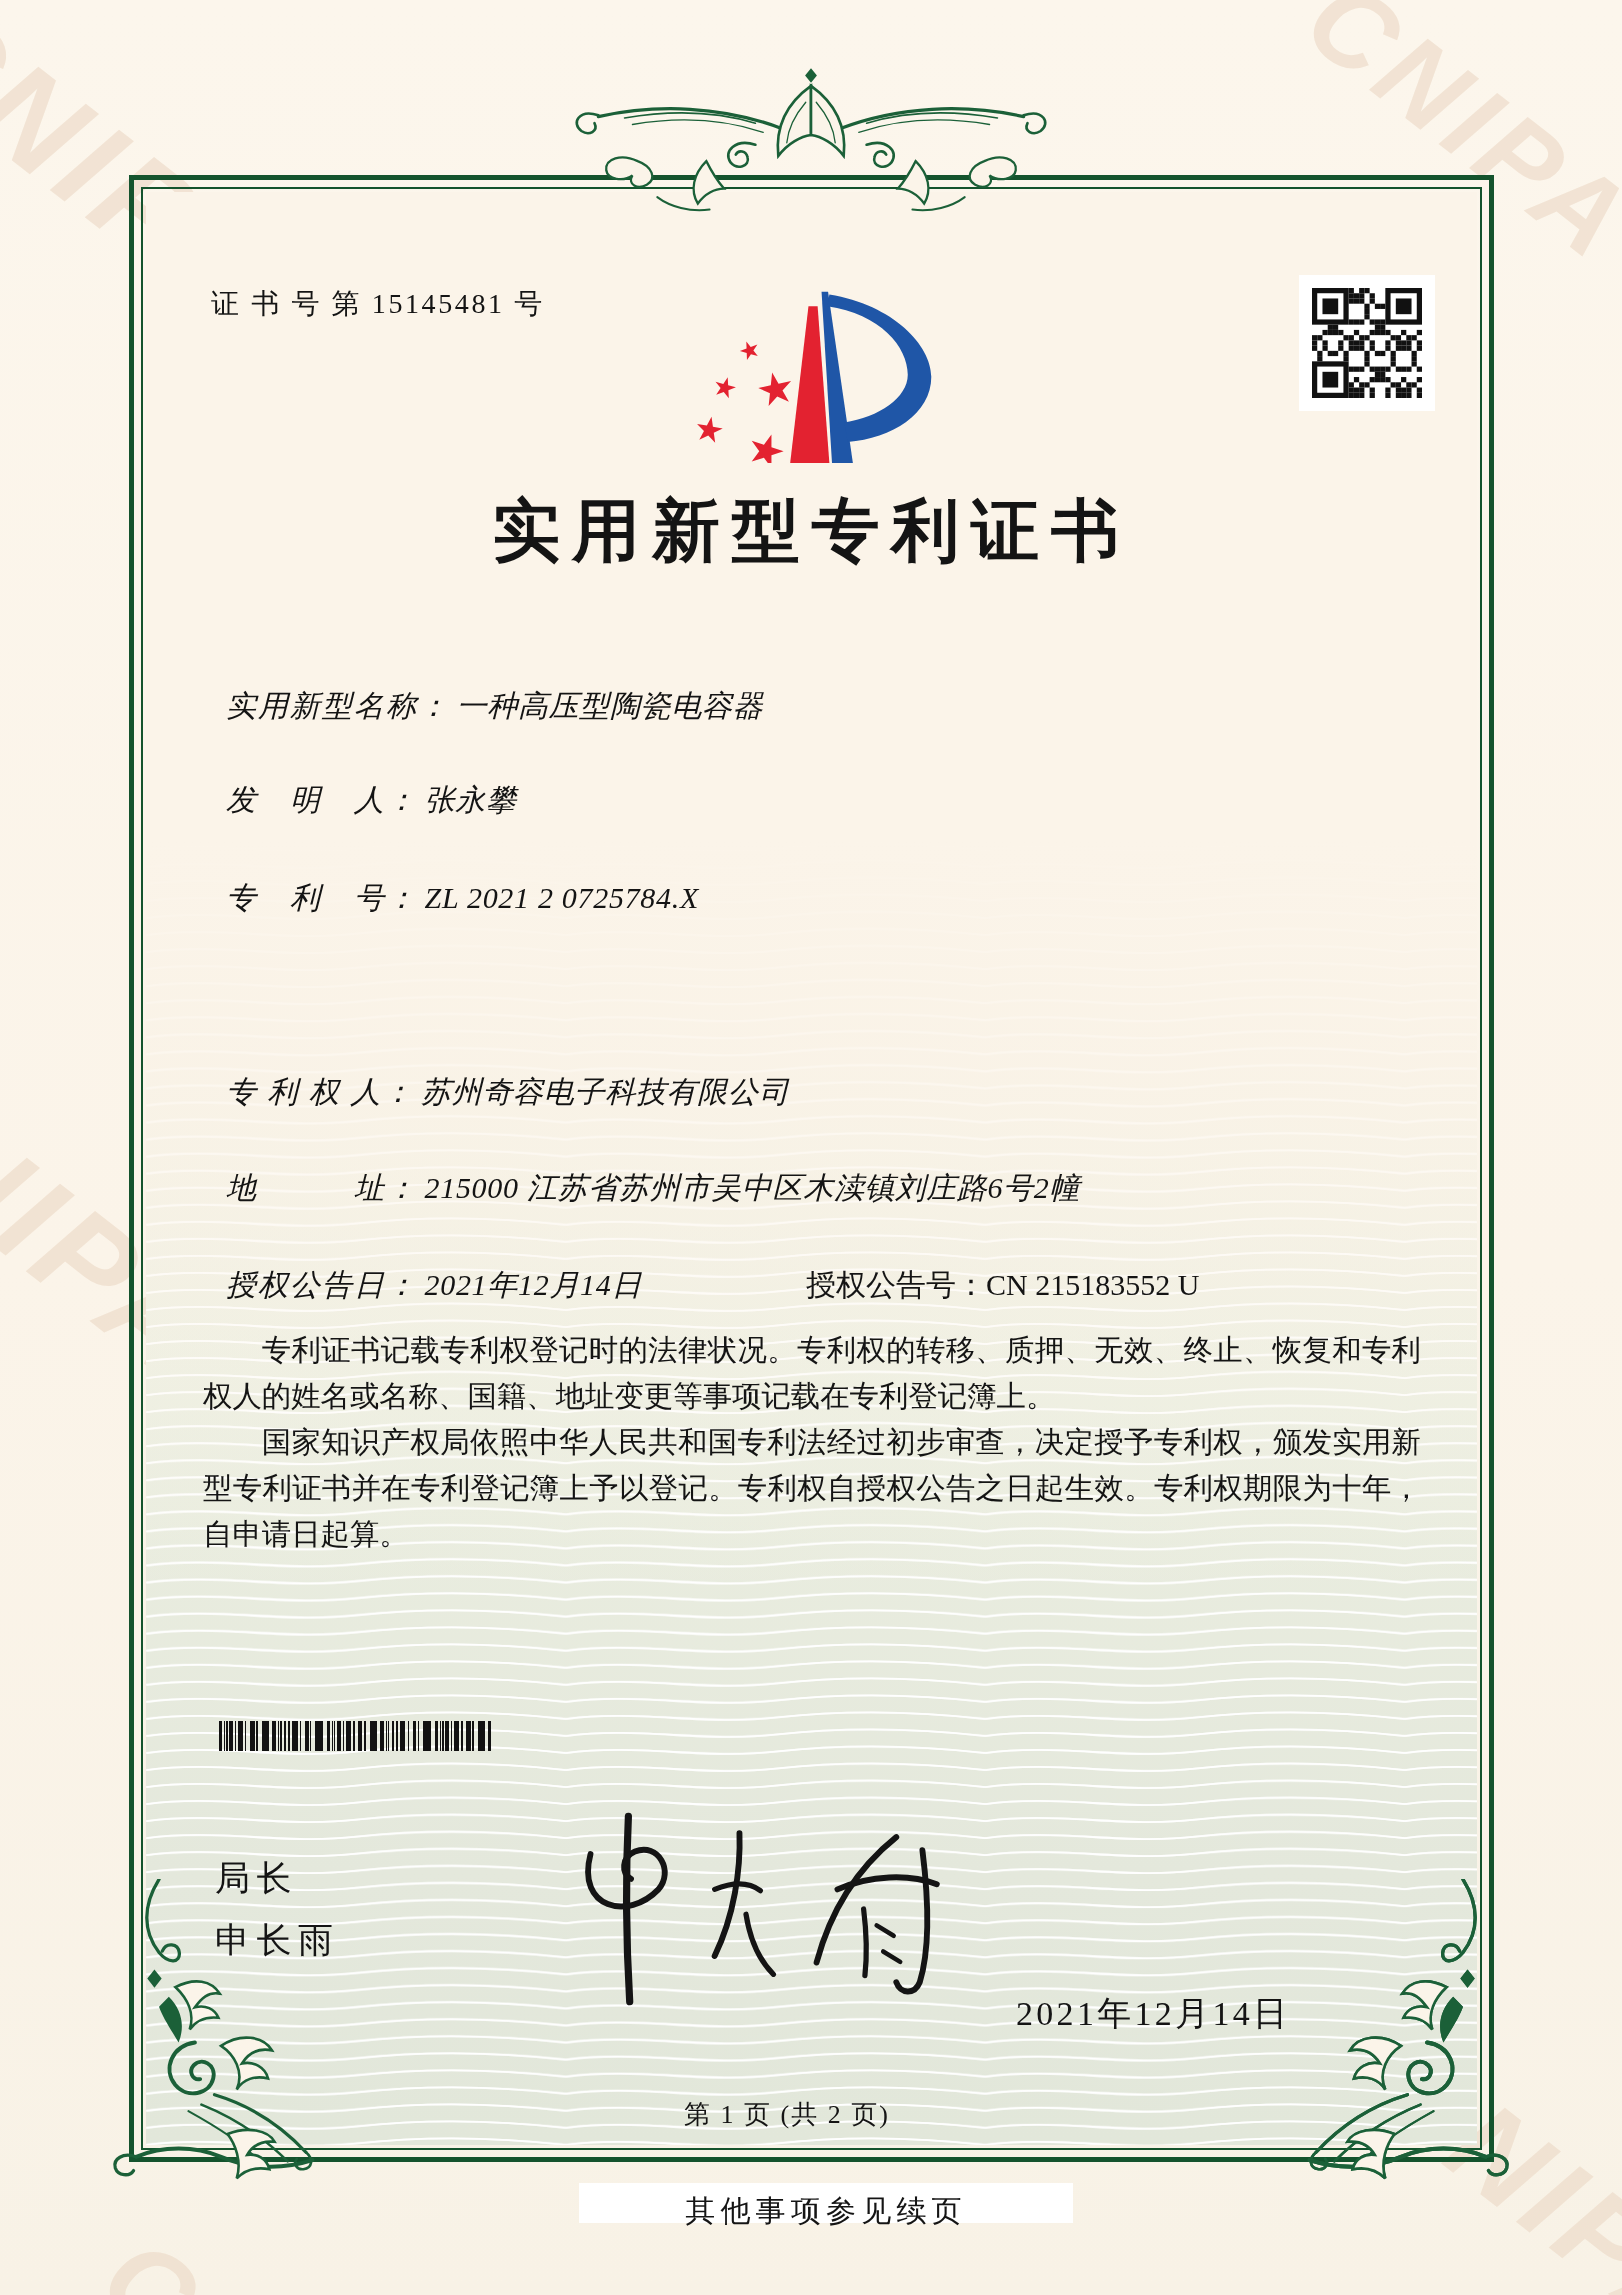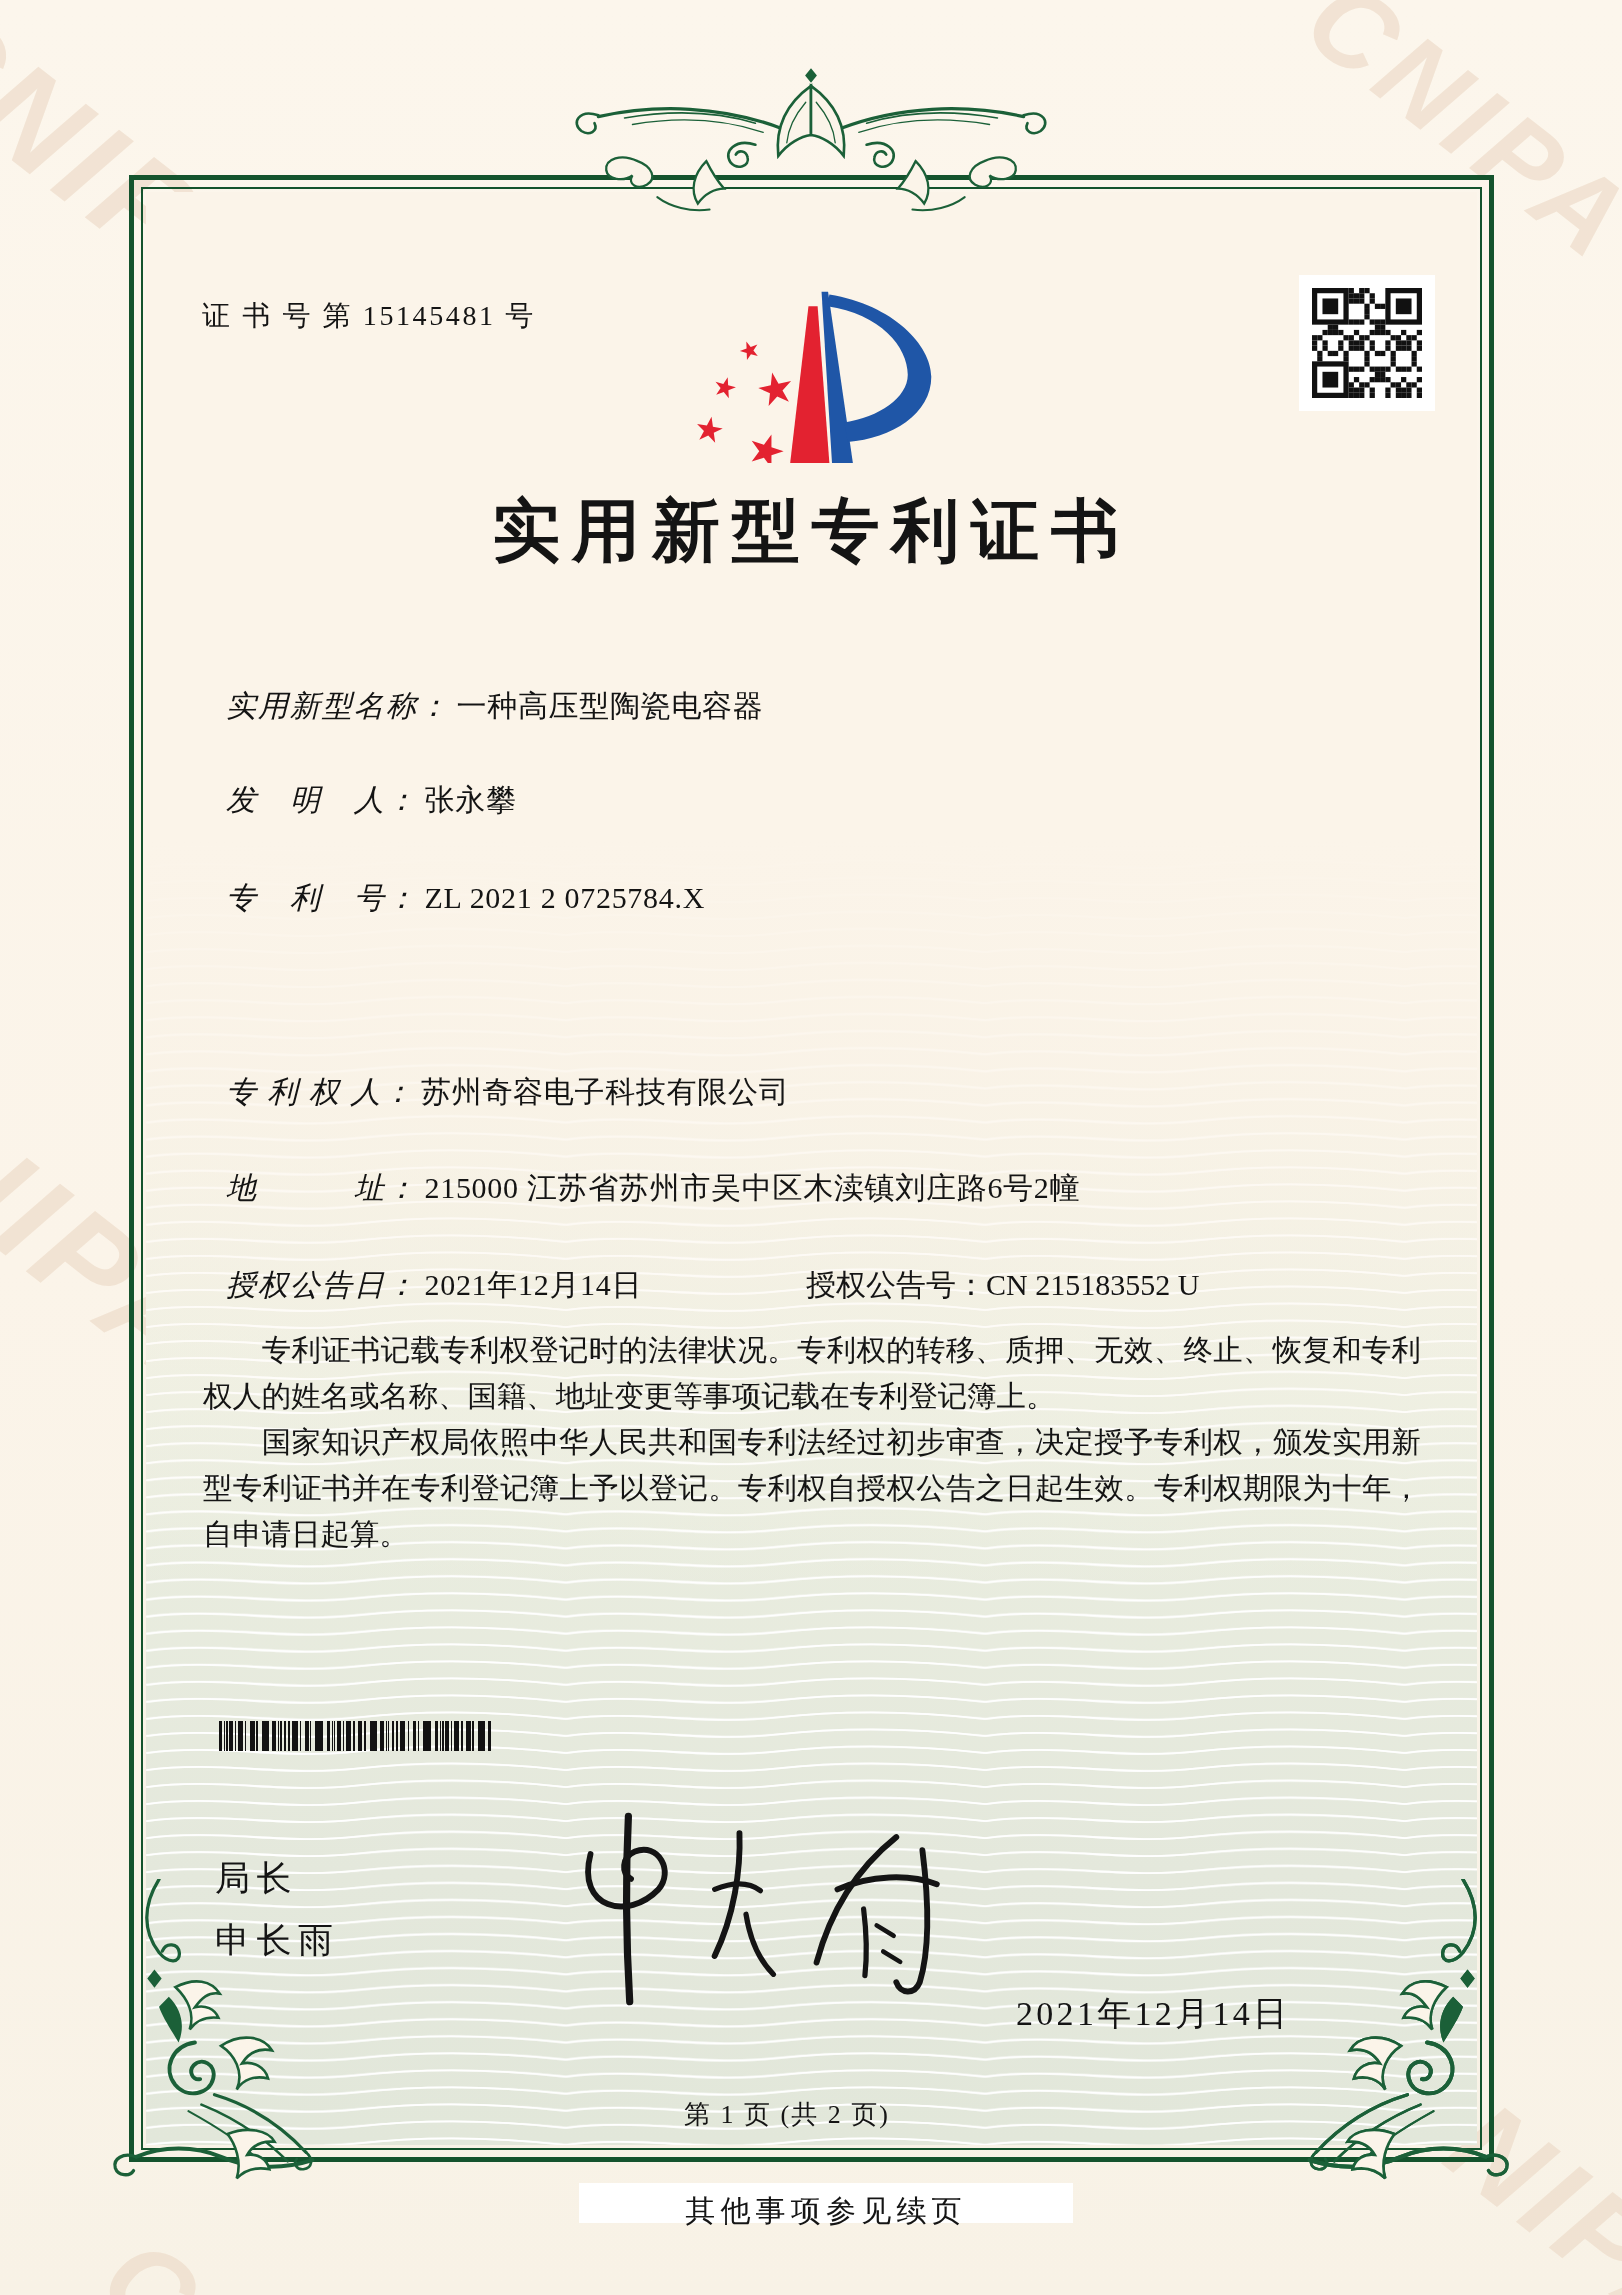--- a/index.html
+++ b/index.html
@@ -11,29 +11,29 @@
   .frame-inner{position:absolute;left:7.2px;top:7.2px;right:7.2px;bottom:7.2px;border:2.6px solid #14532d;}
   .waves{position:absolute;left:2.6px;top:2.6px;right:2.6px;bottom:2.6px;background:linear-gradient(180deg,#fbf4e9 0%,#f6f0e2 42%,#ebeee0 62%,#e4e8dc 86%,#e2e7da 100%);overflow:hidden;}
   .waves svg{position:absolute;left:0;top:0;width:100%;height:100%;}
   .wave-cover{position:absolute;left:0;top:0;right:0;bottom:0;background:linear-gradient(180deg,#fbf4e9 0%,#fbf4e9 33%,rgba(251,244,233,.72) 46%,rgba(251,244,233,.35) 57%,rgba(251,244,233,0) 72%);}
   
   .orn{position:absolute;z-index:4;}
   .orn-top{left:559px;top:63px;}
   .orn-bl{left:97px;top:1879px;}
   .orn-br{left:1303px;top:1879px;transform:scaleX(-1);}
   
-  .certno{position:absolute;left:202px;top:285px;font-size:28px;letter-spacing:2.6px;z-index:5;margin-top:12px;}
+  .certno{position:absolute;left:211px;top:285px;font-size:28px;letter-spacing:2.6px;z-index:5;}
   .logo{position:absolute;left:684px;top:267px;z-index:5;}
   .qrbox{position:absolute;left:1299px;top:275px;width:136px;height:136px;background:#ffffff;z-index:5;}
   .qrbox svg{position:absolute;left:13px;top:13px;}
   .title{position:absolute;left:0;top:486px;width:1623px;text-align:center;font-size:68px;font-weight:700;letter-spacing:11.8px;z-index:5;}
   
   .frow{position:absolute;left:226px;font-size:30px;white-space:nowrap;z-index:5;}
   .frow .lab{letter-spacing:2px;font-style:italic;}
-  .frow .val{margin-left:6.5px;letter-spacing:0.7px;}
+  .frow .val{margin-left:6.5px;letter-spacing:0.7px;font-style:italic;}
   .frow2{position:absolute;left:806px;font-size:30px;white-space:nowrap;z-index:5;}
   
   .bodytext{position:absolute;left:203px;top:1327px;width:1218px;font-size:29.4px;line-height:46px;text-align:justify;z-index:5;}
   .bodytext p{margin:0;text-indent:2em;}
   
   .barcode{position:absolute;left:219px;top:1721px;width:272px;height:30px;z-index:5;background:
     repeating-linear-gradient(90deg,#121212 0 2.6px,transparent 2.6px 4.6px,#121212 4.6px 5.9px,transparent 5.9px 9.8px,#121212 9.8px 13.7px,transparent 13.7px 15.7px,#121212 15.7px 17px,transparent 17px 21.6px),
     repeating-linear-gradient(90deg,transparent 0 7.2px,#121212 7.2px 8.5px,transparent 8.5px 19px,#121212 19px 23px,transparent 23px 27px);}
   .signer{position:absolute;left:215px;z-index:5;font-size:35px;letter-spacing:6.5px;}
   .sig{position:absolute;left:530px;top:1811px;z-index:5;}

